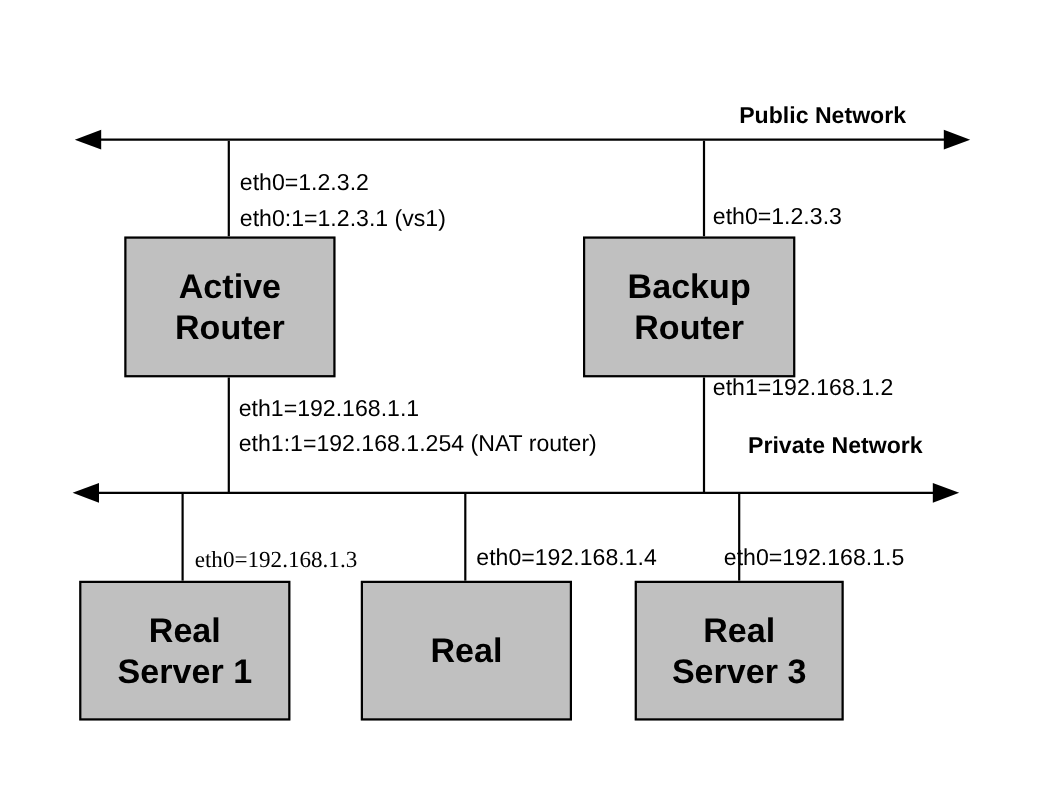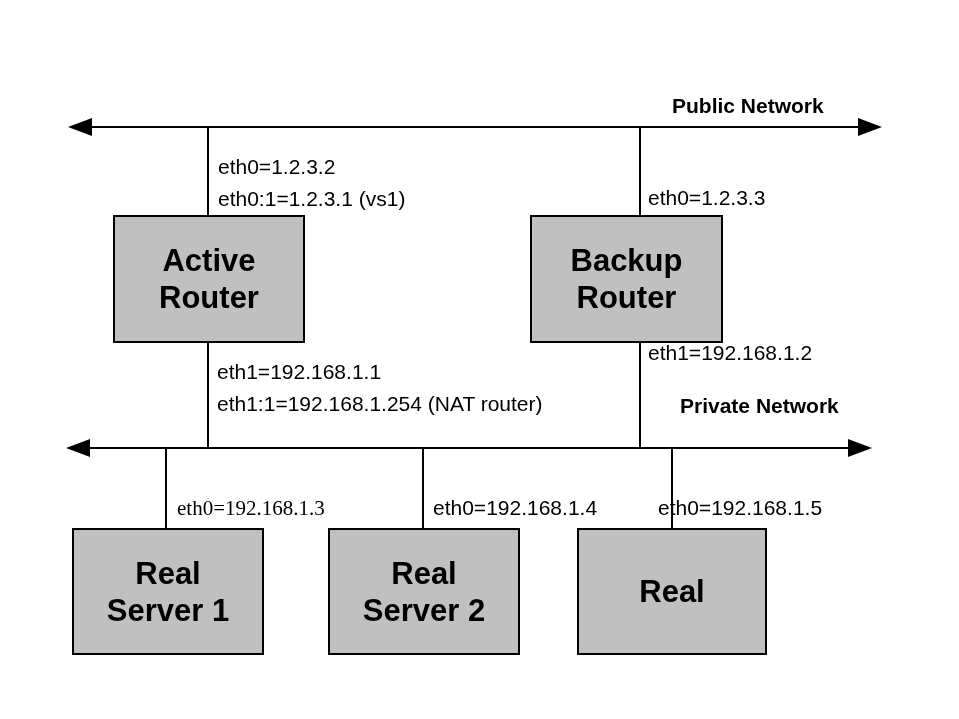--- a/index.html
+++ b/index.html
@@ -110,24 +110,24 @@
     <span>Backup</span>
     <span>Router</span>
   </div>
 
   <div class="node" id="node-rs1">
     <span>Real</span>
     <span>Server 1</span>
   </div>
   <div class="node" id="node-rs2">
     <span>Real</span>
-    <span>Server 2</span>
   </div>
   <div class="node" id="node-rs3">
     <span>Real</span>
+    <span>Server 3</span>
   </div>
 
   <div class="iface-label" id="lbl-ar-eth0">eth0=1.2.3.2</div>
   <div class="iface-label" id="lbl-ar-eth0a">eth0:1=1.2.3.1 (vs1)</div>
   <div class="iface-label" id="lbl-br-eth0">eth0=1.2.3.3</div>
 
   <div class="iface-label" id="lbl-ar-eth1">eth1=192.168.1.1</div>
   <div class="iface-label" id="lbl-ar-eth1a">eth1:1=192.168.1.254 (NAT router)</div>
   <div class="iface-label" id="lbl-br-eth1">eth1=192.168.1.2</div>
 

